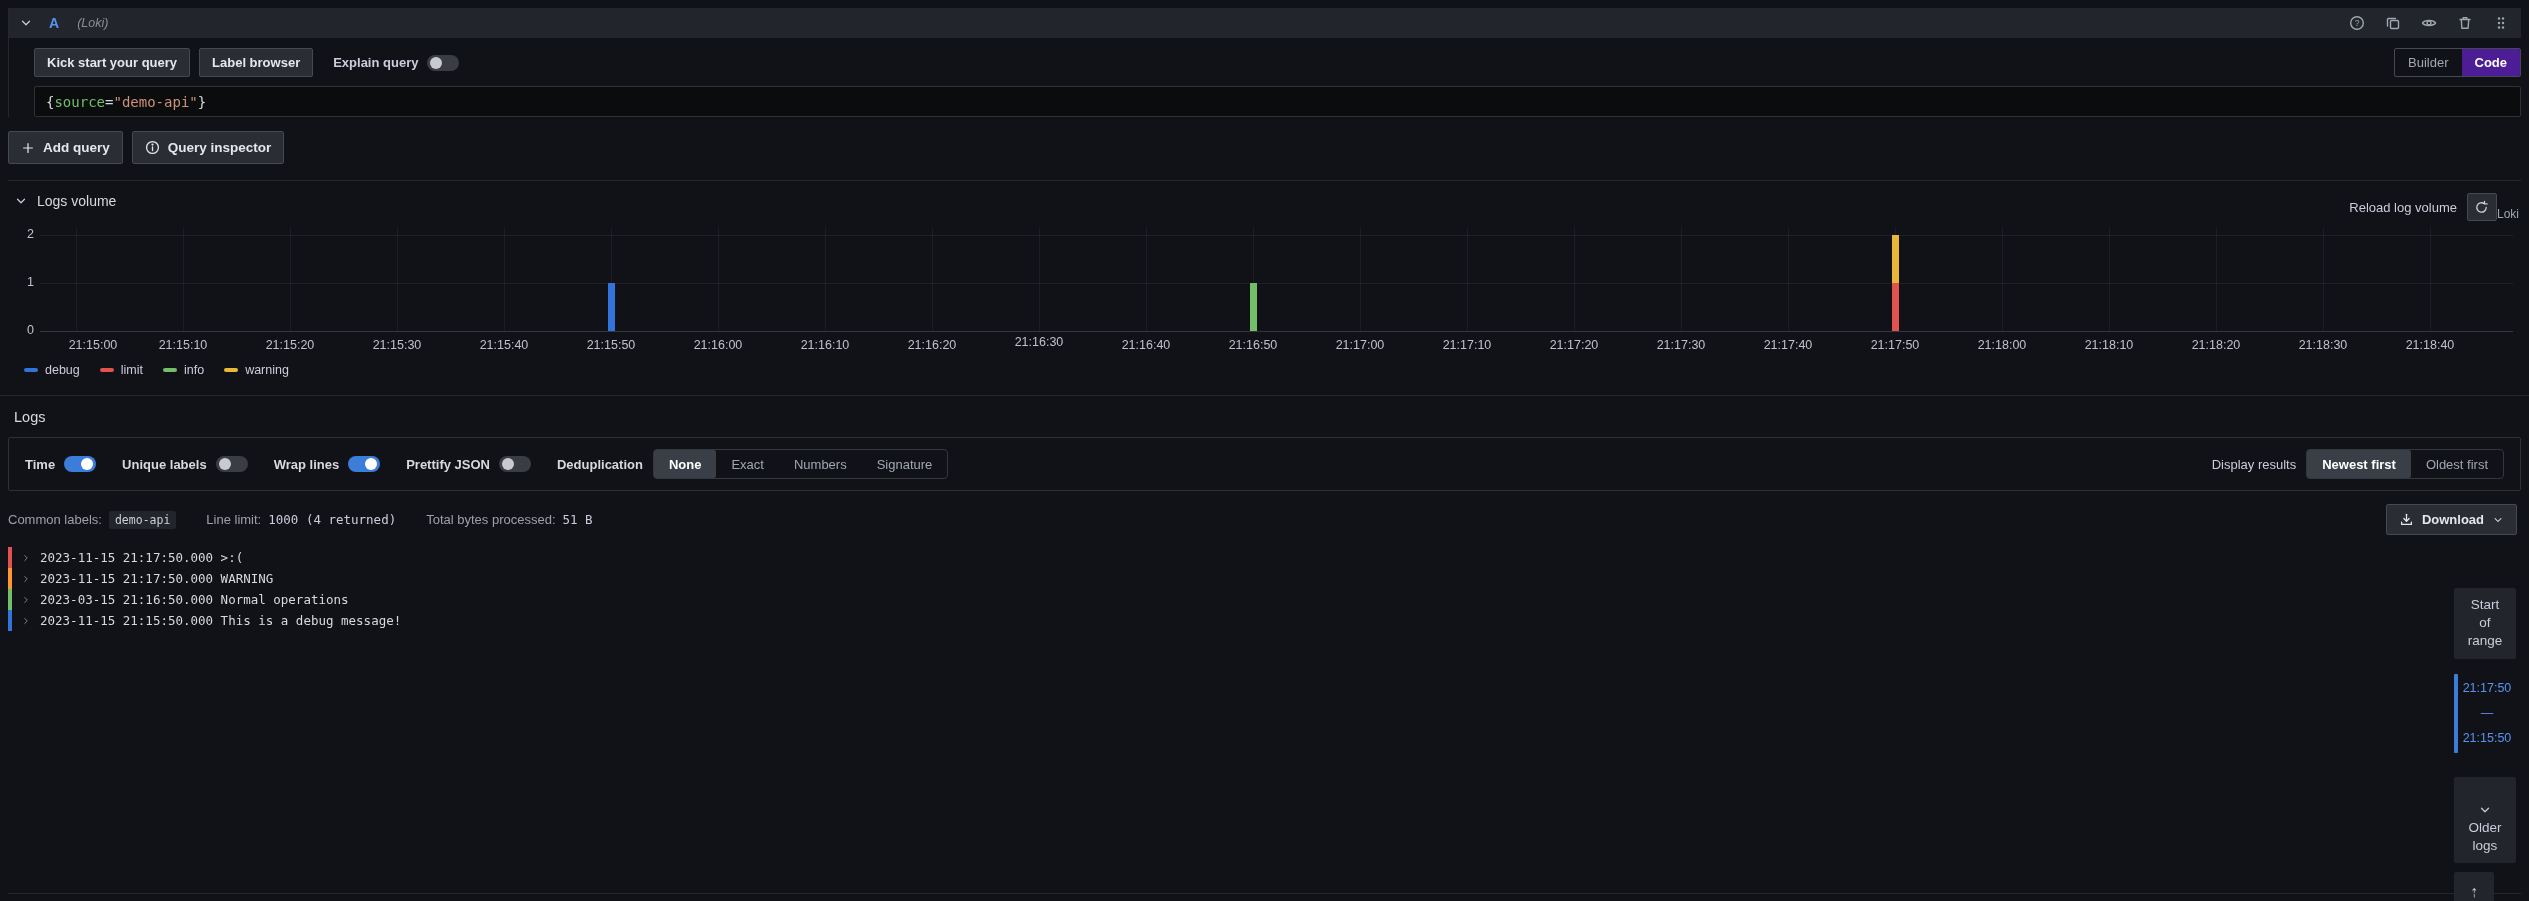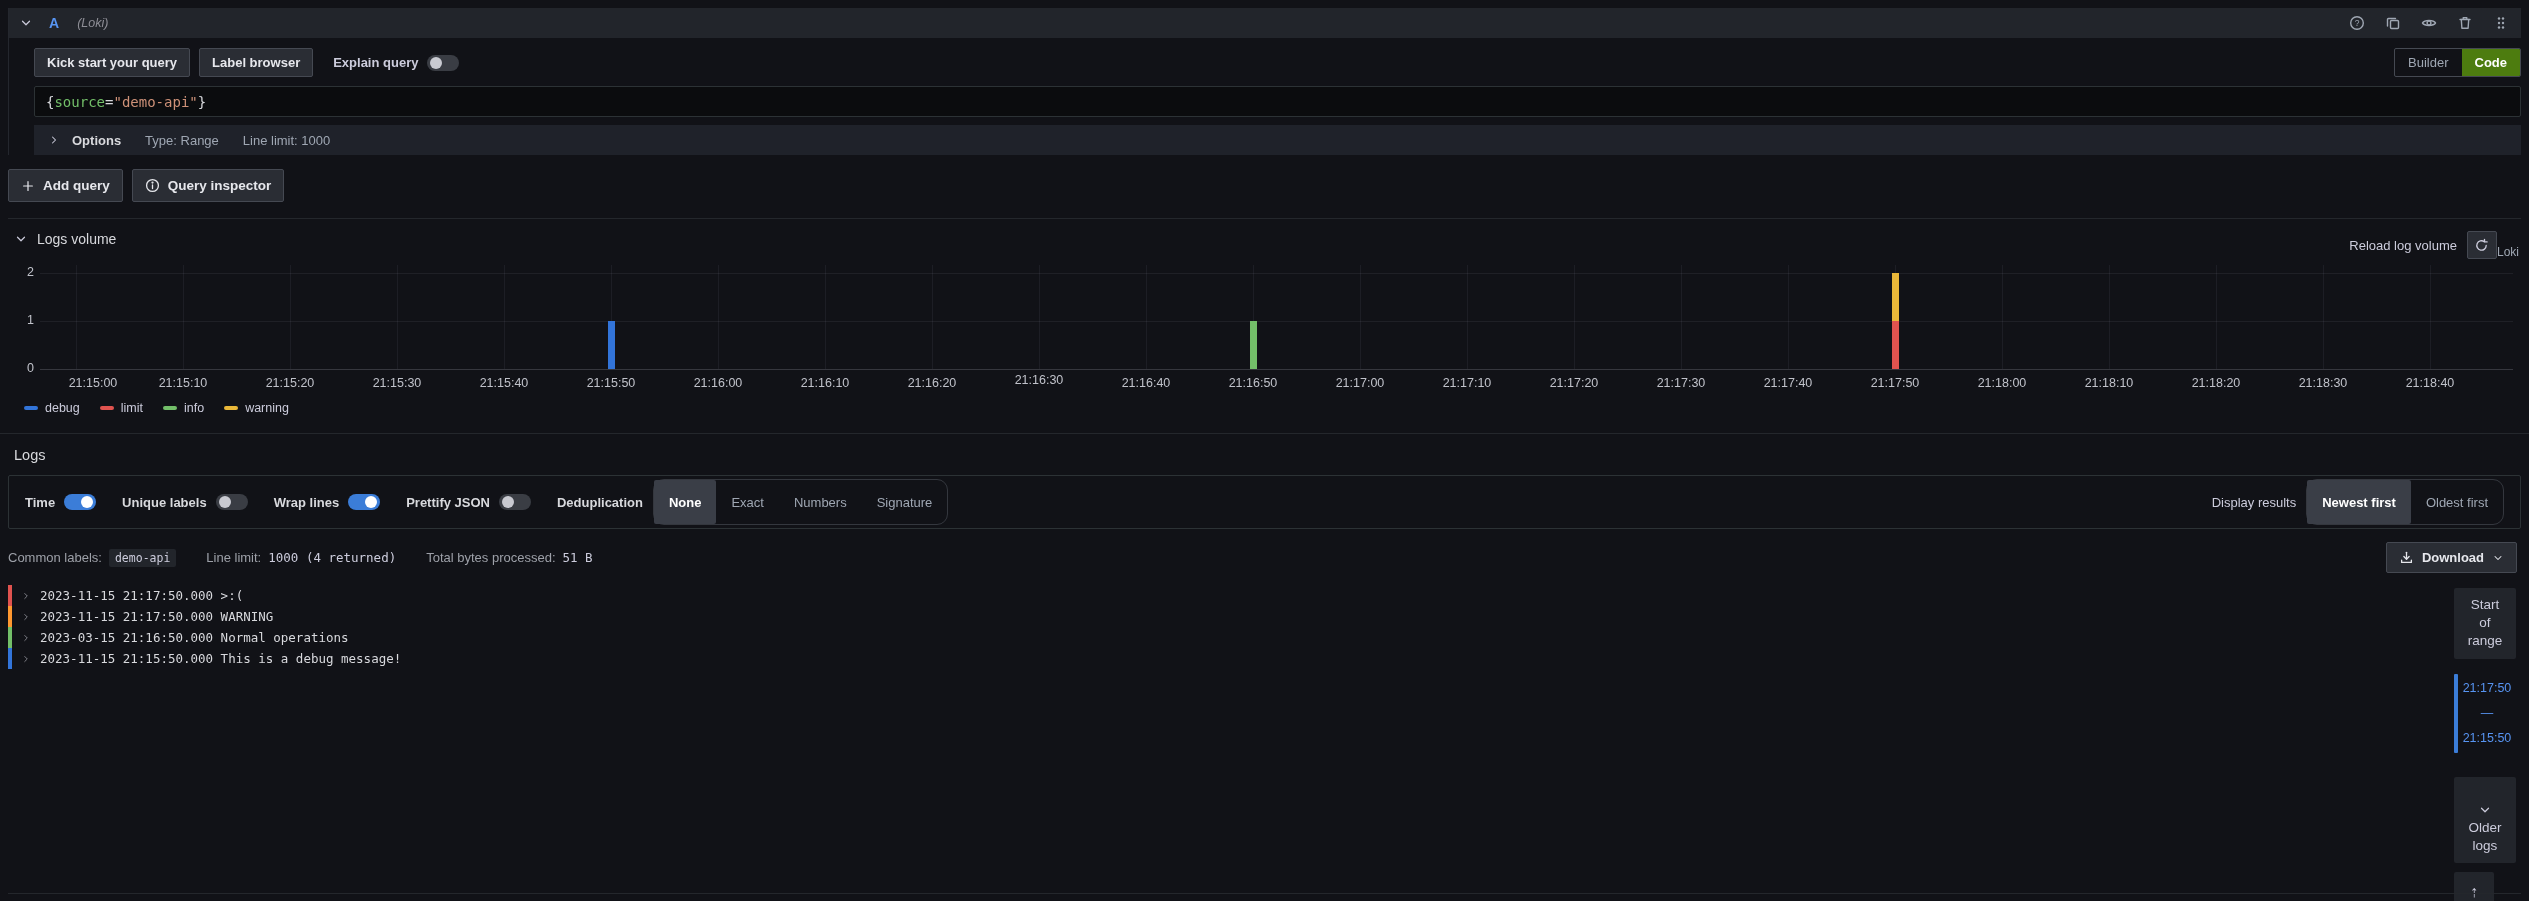--- a/index.html
+++ b/index.html
@@ -25,21 +25,21 @@
   .btn { display:inline-flex; align-items:center; gap:8px; background:#2a2d34; border:1px solid #454952;
          border-radius:2px; color:#e6e7ec; font-size:13px; font-weight:600; padding:0 12px; height:29px; cursor:pointer; white-space:nowrap; }
   .btn + .btn { margin-left:9px; }
   .toolbar-row .explain { margin-left:20px; color:#ccccdc; font-weight:600; }
   .toggle { position:relative; width:32px; height:16px; border-radius:9px; background:#3a3d44; margin-left:9px; cursor:pointer; flex:none; }
   .toggle .knob { position:absolute; top:2px; left:3px; width:12px; height:12px; border-radius:50%; background:#c9cad1; transition:none; }
   .toggle.on { background:#3b7dd8; }
   .toggle.on .knob { left:17px; background:#fff; }
   .seg-group { margin-left:auto; display:flex; border:1px solid #454952; border-radius:2px; overflow:hidden; height:29px; }
   .seg { display:flex; align-items:center; padding:0 13px; color:#9fa7b3; font-size:13px; cursor:pointer; }
-  .seg.sel { background:#4d7c0f; color:#ffffff; font-weight:700; }
+  .seg.sel { background:#4c1d95; color:#ffffff; font-weight:700; }
 
   .query-input { margin-top:9px; height:31px; background:#0b0c0e; border:1px solid #2c3235; border-radius:2px;
                  display:flex; align-items:center; padding:0 11px; font-size:14px; cursor:text; }
   .query-input .tk-punct { color:#d8d9dd; }
   .query-input .tk-label { color:#73bf69; }
   .query-input .tk-string { color:#ce9178; }
 
   .options-row { margin-top:8px; height:30px; background:#1f222a; display:flex; align-items:center; padding:0 14px; cursor:pointer; }
   .options-row .chev { width:12px; height:12px; color:#ccccdc; }
   .options-row .opt-label { font-weight:700; color:#d8d9dd; margin-left:12px; }
@@ -71,21 +71,21 @@
   .legend .swatch { width:14px; height:4px; border-radius:2px; }
   .legend .lname { font-size:12.5px; color:#ccccdc; }
 
   
   .logs-sec { border-top:1px solid #24272c; margin-top:14px; }
   .logs-title { font-size:14.5px; color:#d8d9dd; padding:13px 0 12px 14px; }
   .controls-box { margin:0 8px; border:1px solid #2c3235; border-radius:2px; height:54px;
                   display:flex; align-items:center; padding:0 16px; }
   .ctl { display:flex; align-items:center; margin-right:26px; }
   .ctl .clabel { font-weight:600; color:#d8d9dd; font-size:13px; }
-  .radio-group { display:flex; border:1px solid #34373e; border-radius:11px; height:46px; align-items:stretch; margin-left:10px; }
+  .radio-group { display:flex; border:1px solid #34373e; border-radius:4px; height:30px; align-items:stretch; margin-left:10px; }
   .radio-opt { display:flex; align-items:center; padding:0 15px; color:#9fa7b3; font-size:13px; cursor:pointer; border-radius:2px; }
   .radio-opt.sel { background:#3a3e47; color:#ffffff; font-weight:600; }
   .ctl-right { margin-left:auto; display:flex; align-items:center; }
 
   .meta-row { margin:13px 12px 0 8px; display:flex; align-items:center; }
   .meta-item { display:flex; align-items:center; margin-right:30px; }
   .meta-item .mlabel { color:#9da0a8; margin-right:7px; }
   .meta-item .mval { color:#ccccdc; font-size:12.5px; }
   .badge { background:#22252b; border-radius:2px; padding:2px 6px; font-size:11.5px; color:#ccccdc; }
   .dl-btn { margin-left:auto; height:31px; }
@@ -165,28 +165,20 @@
         </div>
 
         <div class="query-input mono" id="query-input">
             <span class="tk-punct">{</span>
             <span class="tk-label">source</span>
             <span class="tk-punct">=</span>
             <span class="tk-string">"demo-api"</span>
             <span class="tk-punct">}</span>
           </div>
 
-        <div class="options-row">
-          <svg class="icon chev" viewBox="0 0 16 16">
-              <polyline points="6,4 10,8 6,12"></polyline>
-            </svg>
-          <span class="opt-label">Options</span>
-          <span class="opt-meta">Type: Range</span>
-          <span class="opt-meta">Line limit: 1000</span>
-        </div>
       </div>
     </div>
 
     <div class="actions-row">
       <button class="btn">
         <svg class="icon" viewBox="0 0 16 16" width="14" height="14">
             <path d="M8 3 V13 M3 8 H13"></path>
           </svg>
         <span>Add query</span>
       </button>

